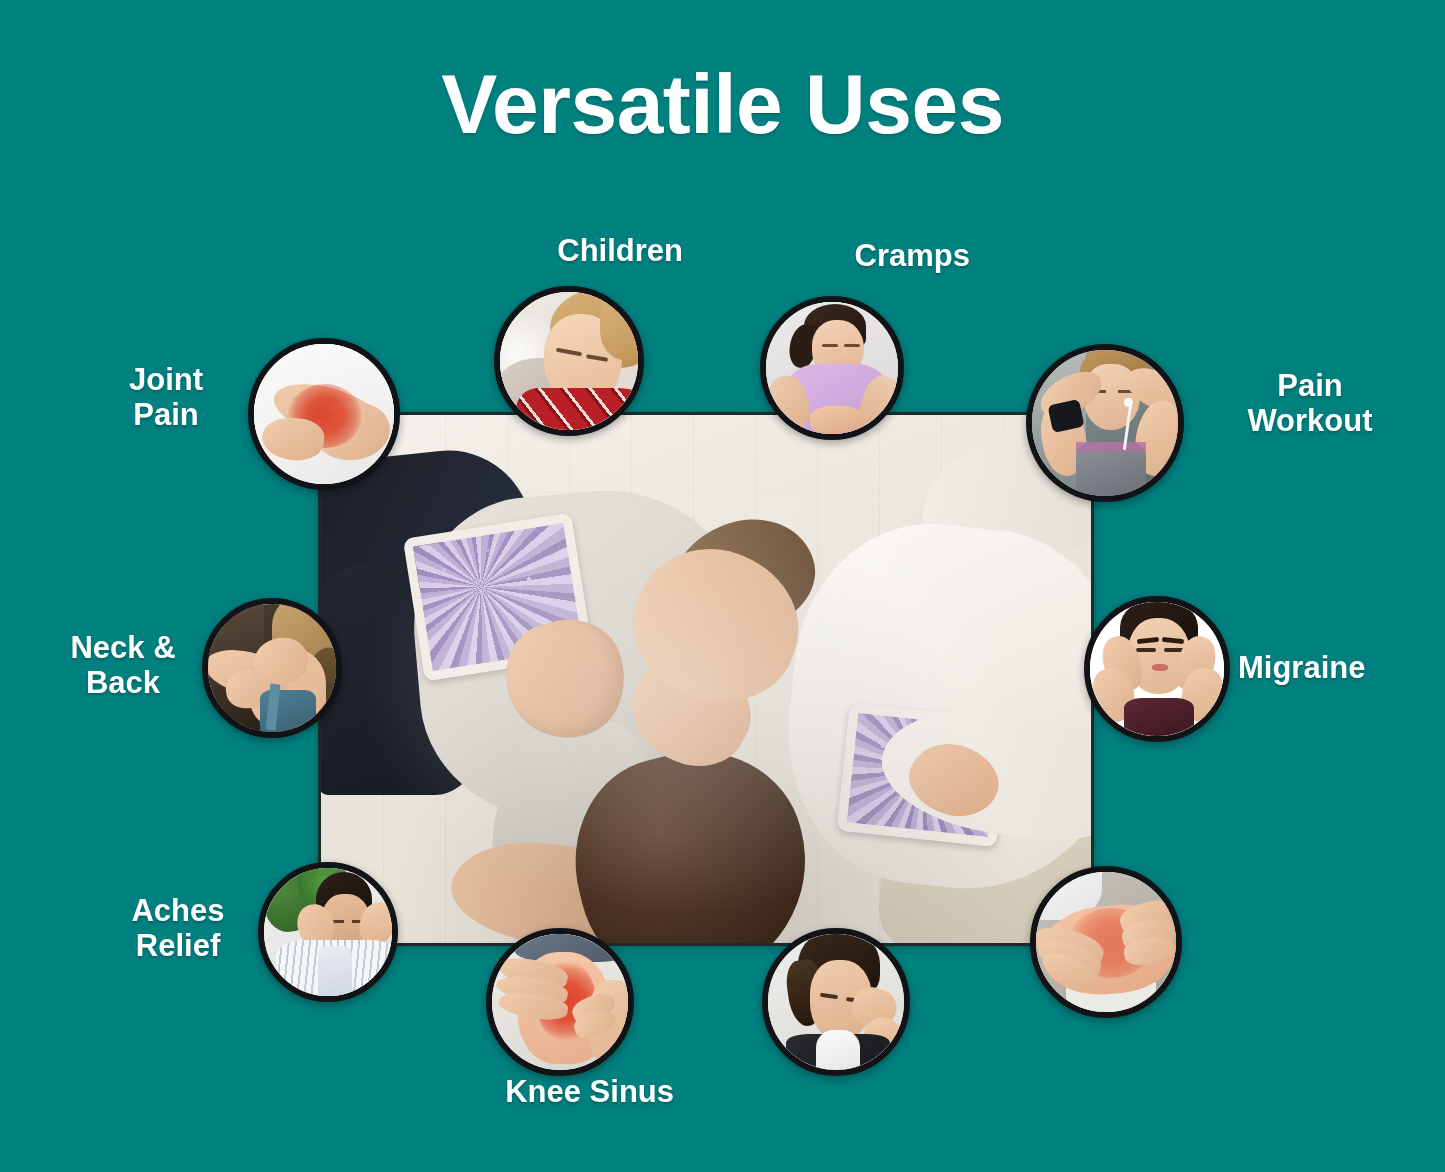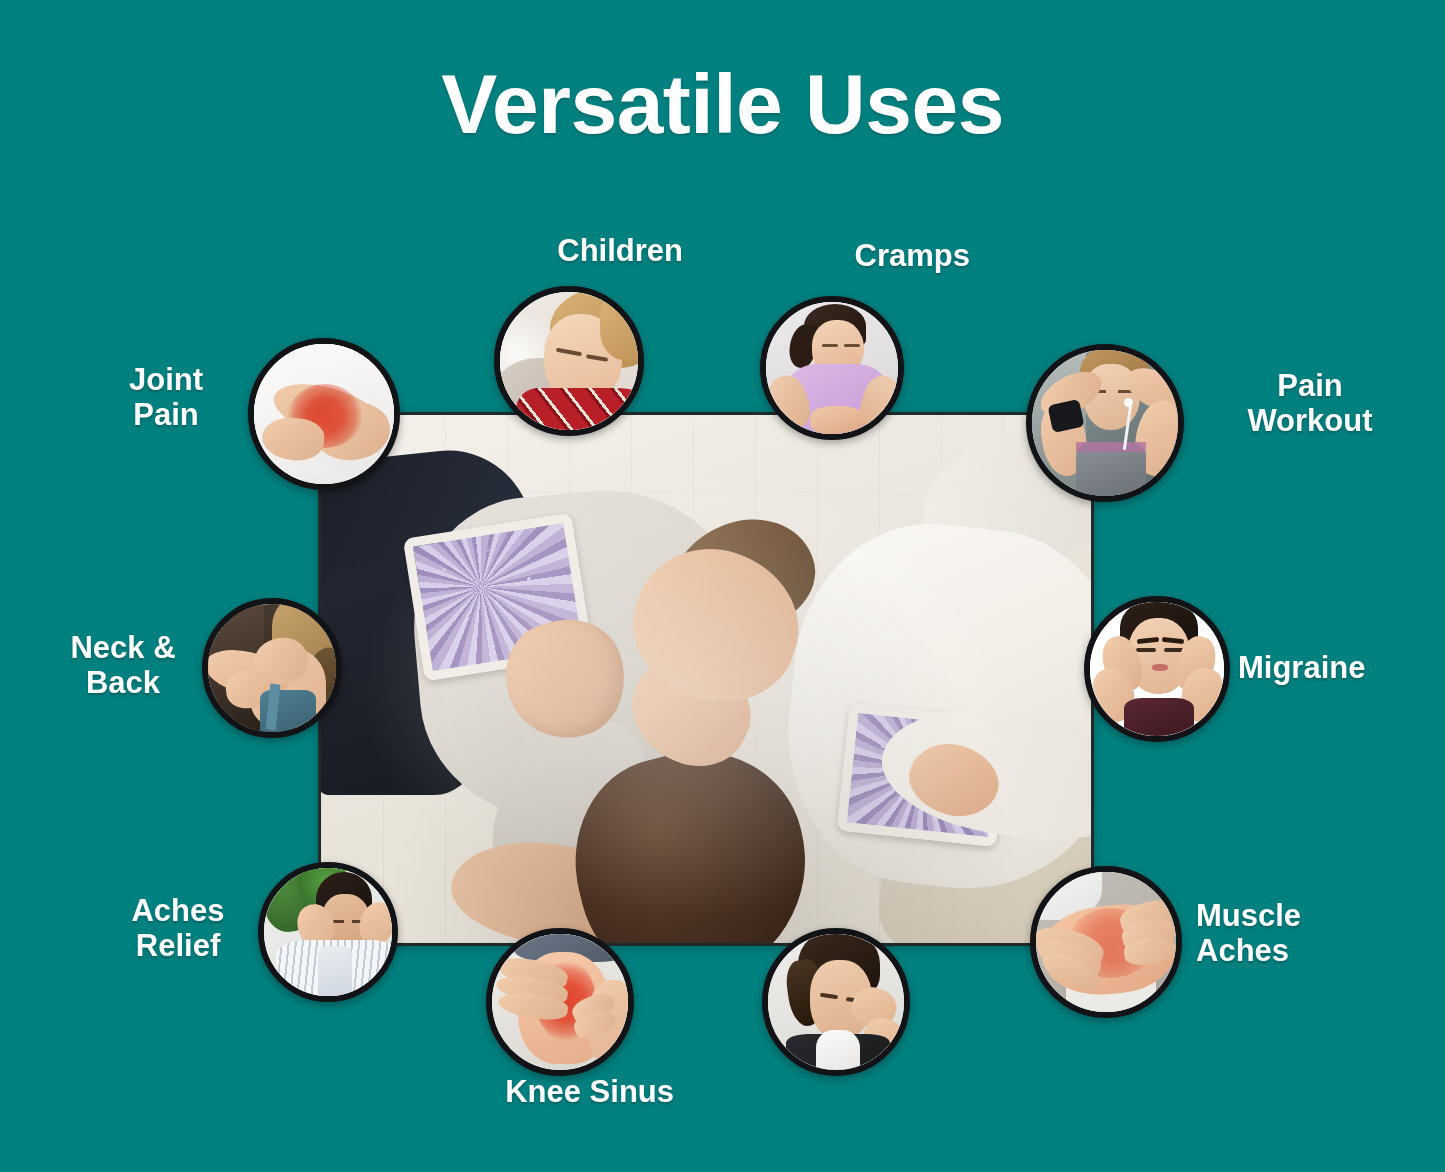--- a/index.html
+++ b/index.html
@@ -364,22 +364,20 @@
       <div class="sk" style="left:6px;top:34px;width:132px;height:88px;border-radius:46% 40% 42% 48%;transform:rotate(-6deg);background:linear-gradient(150deg,#f5c6a4,#e3a886);"></div>
       <div class="red-glow" style="left:32px;top:36px;width:86px;height:70px;opacity:.55;"></div>
       <div class="sk" style="left:-4px;top:58px;width:72px;height:34px;border-radius:50% 40% 40% 50%;transform:rotate(18deg);"></div>
       <div class="sk" style="left:0px;top:72px;width:66px;height:30px;border-radius:50% 40% 40% 50%;transform:rotate(22deg);"></div>
       <div class="sk" style="left:4px;top:86px;width:60px;height:26px;border-radius:50% 40% 40% 50%;transform:rotate(26deg);"></div>
       <div class="sk" style="left:84px;top:30px;width:58px;height:30px;border-radius:40% 50% 50% 40%;transform:rotate(-16deg);"></div>
       <div class="sk" style="left:86px;top:48px;width:56px;height:28px;border-radius:40% 50% 50% 40%;transform:rotate(-12deg);"></div>
       <div class="sk" style="left:88px;top:66px;width:52px;height:26px;border-radius:40% 50% 50% 40%;transform:rotate(-8deg);"></div>
     </div>
   </div>
-  <div class="label lb-right" style="left:1196px;top:898px;width:210px;text-align:left;">Muscle
-Aches</div>
 
   <div class="badge" style="left:486px;top:928px;width:136px;height:136px;">
     <div class="ph" style="background:linear-gradient(160deg,#f0eeea,#d9d6d0);">
       <div style="position:absolute;left:22px;top:-12px;width:120px;height:40px;background:linear-gradient(150deg,#6f7b8c,#4e5866);border-radius:0 0 30% 30%;"></div>
       <div class="sk" style="left:26px;top:18px;width:92px;height:112px;border-radius:44% 46% 40% 42%;background:linear-gradient(160deg,#f6cbab,#e6ad8b);"></div>
       <div class="red-glow" style="left:44px;top:26px;width:60px;height:82px;"></div>
       <div class="sk" style="left:96px;top:46px;width:50px;height:88px;border-radius:42% 44% 40% 44%;"></div>
       <div class="sk" style="left:6px;top:26px;width:70px;height:26px;border-radius:50% 40% 40% 50%;transform:rotate(12deg);"></div>
       <div class="sk" style="left:4px;top:44px;width:72px;height:24px;border-radius:50% 40% 40% 50%;transform:rotate(10deg);"></div>
       <div class="sk" style="left:6px;top:60px;width:70px;height:24px;border-radius:50% 40% 40% 50%;transform:rotate(8deg);"></div>

